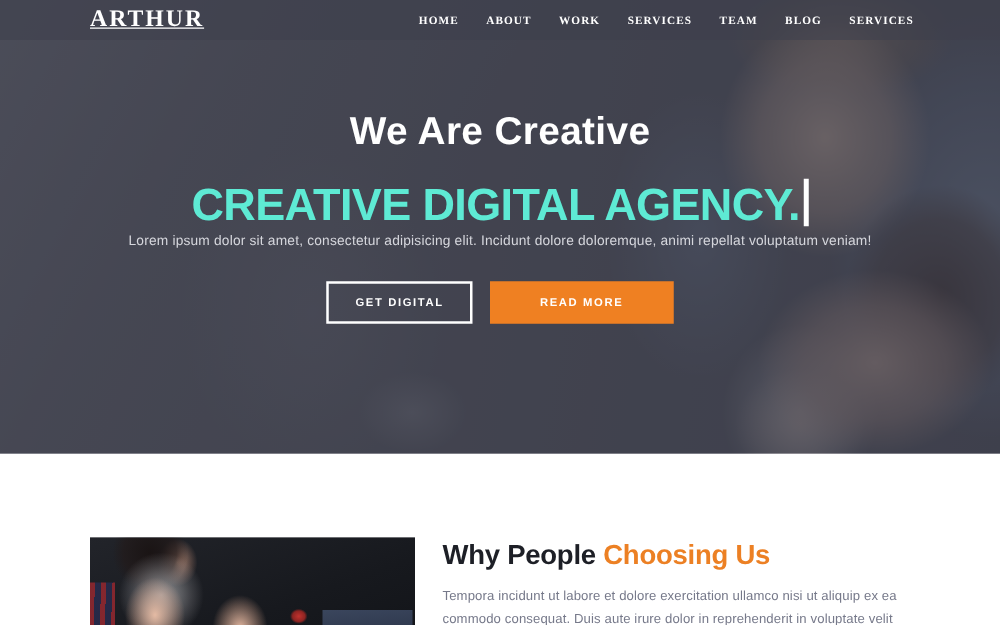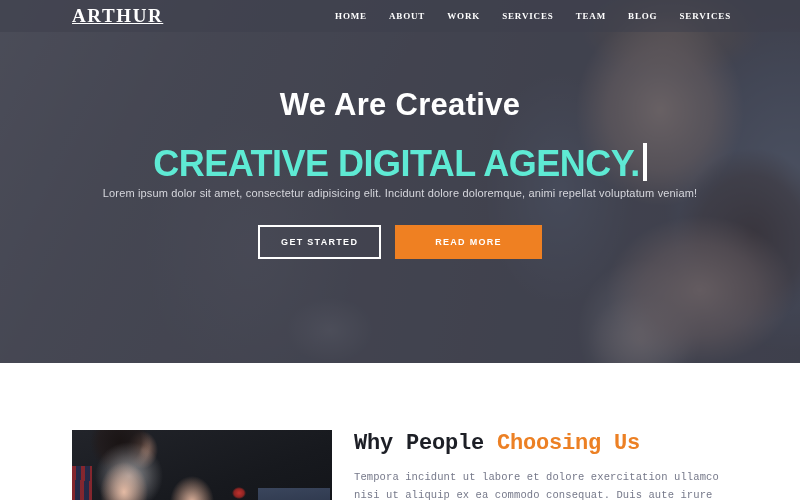--- a/index.html
+++ b/index.html
@@ -177,21 +177,20 @@
     color: #ffffff;
     background: #ef8022;
   }
 
   
   .why-section {
     position: relative;
     width: 800px;
     height: 137px;
     background: #ffffff;
-    font-family: Liberation Mono, monospace;
   }
 
   .why-inner {
     position: absolute;
     top: 67px;
     left: 72px;
     right: 72px;
     display: flex;
     gap: 22px;
   }
@@ -289,21 +288,21 @@
   </nav>
 
   <div class="hero-content">
     <div class="hero-sub">We Are Creative</div>
 
     <h1 class="hero-title"><span>CREATIVE DIGITAL AGENCY.</span><span class="type-cursor"></span></h1>
 
     <p class="hero-desc">Lorem ipsum dolor sit amet, consectetur adipisicing elit. Incidunt dolore doloremque, animi repellat voluptatum veniam!</p>
 
     <div class="hero-buttons">
-      <a class="btn btn-outline" href="#">GET STARTED</a>
+      <a class="btn btn-outline" href="#">GET DIGITAL</a>
       <a class="btn btn-solid" href="#">READ MORE</a>
     </div>
   </div>
 </section>
 
 <section class="why-section">
   <div class="why-inner">
 
     <figure class="why-figure">
       <div class="why-photo"></div>

